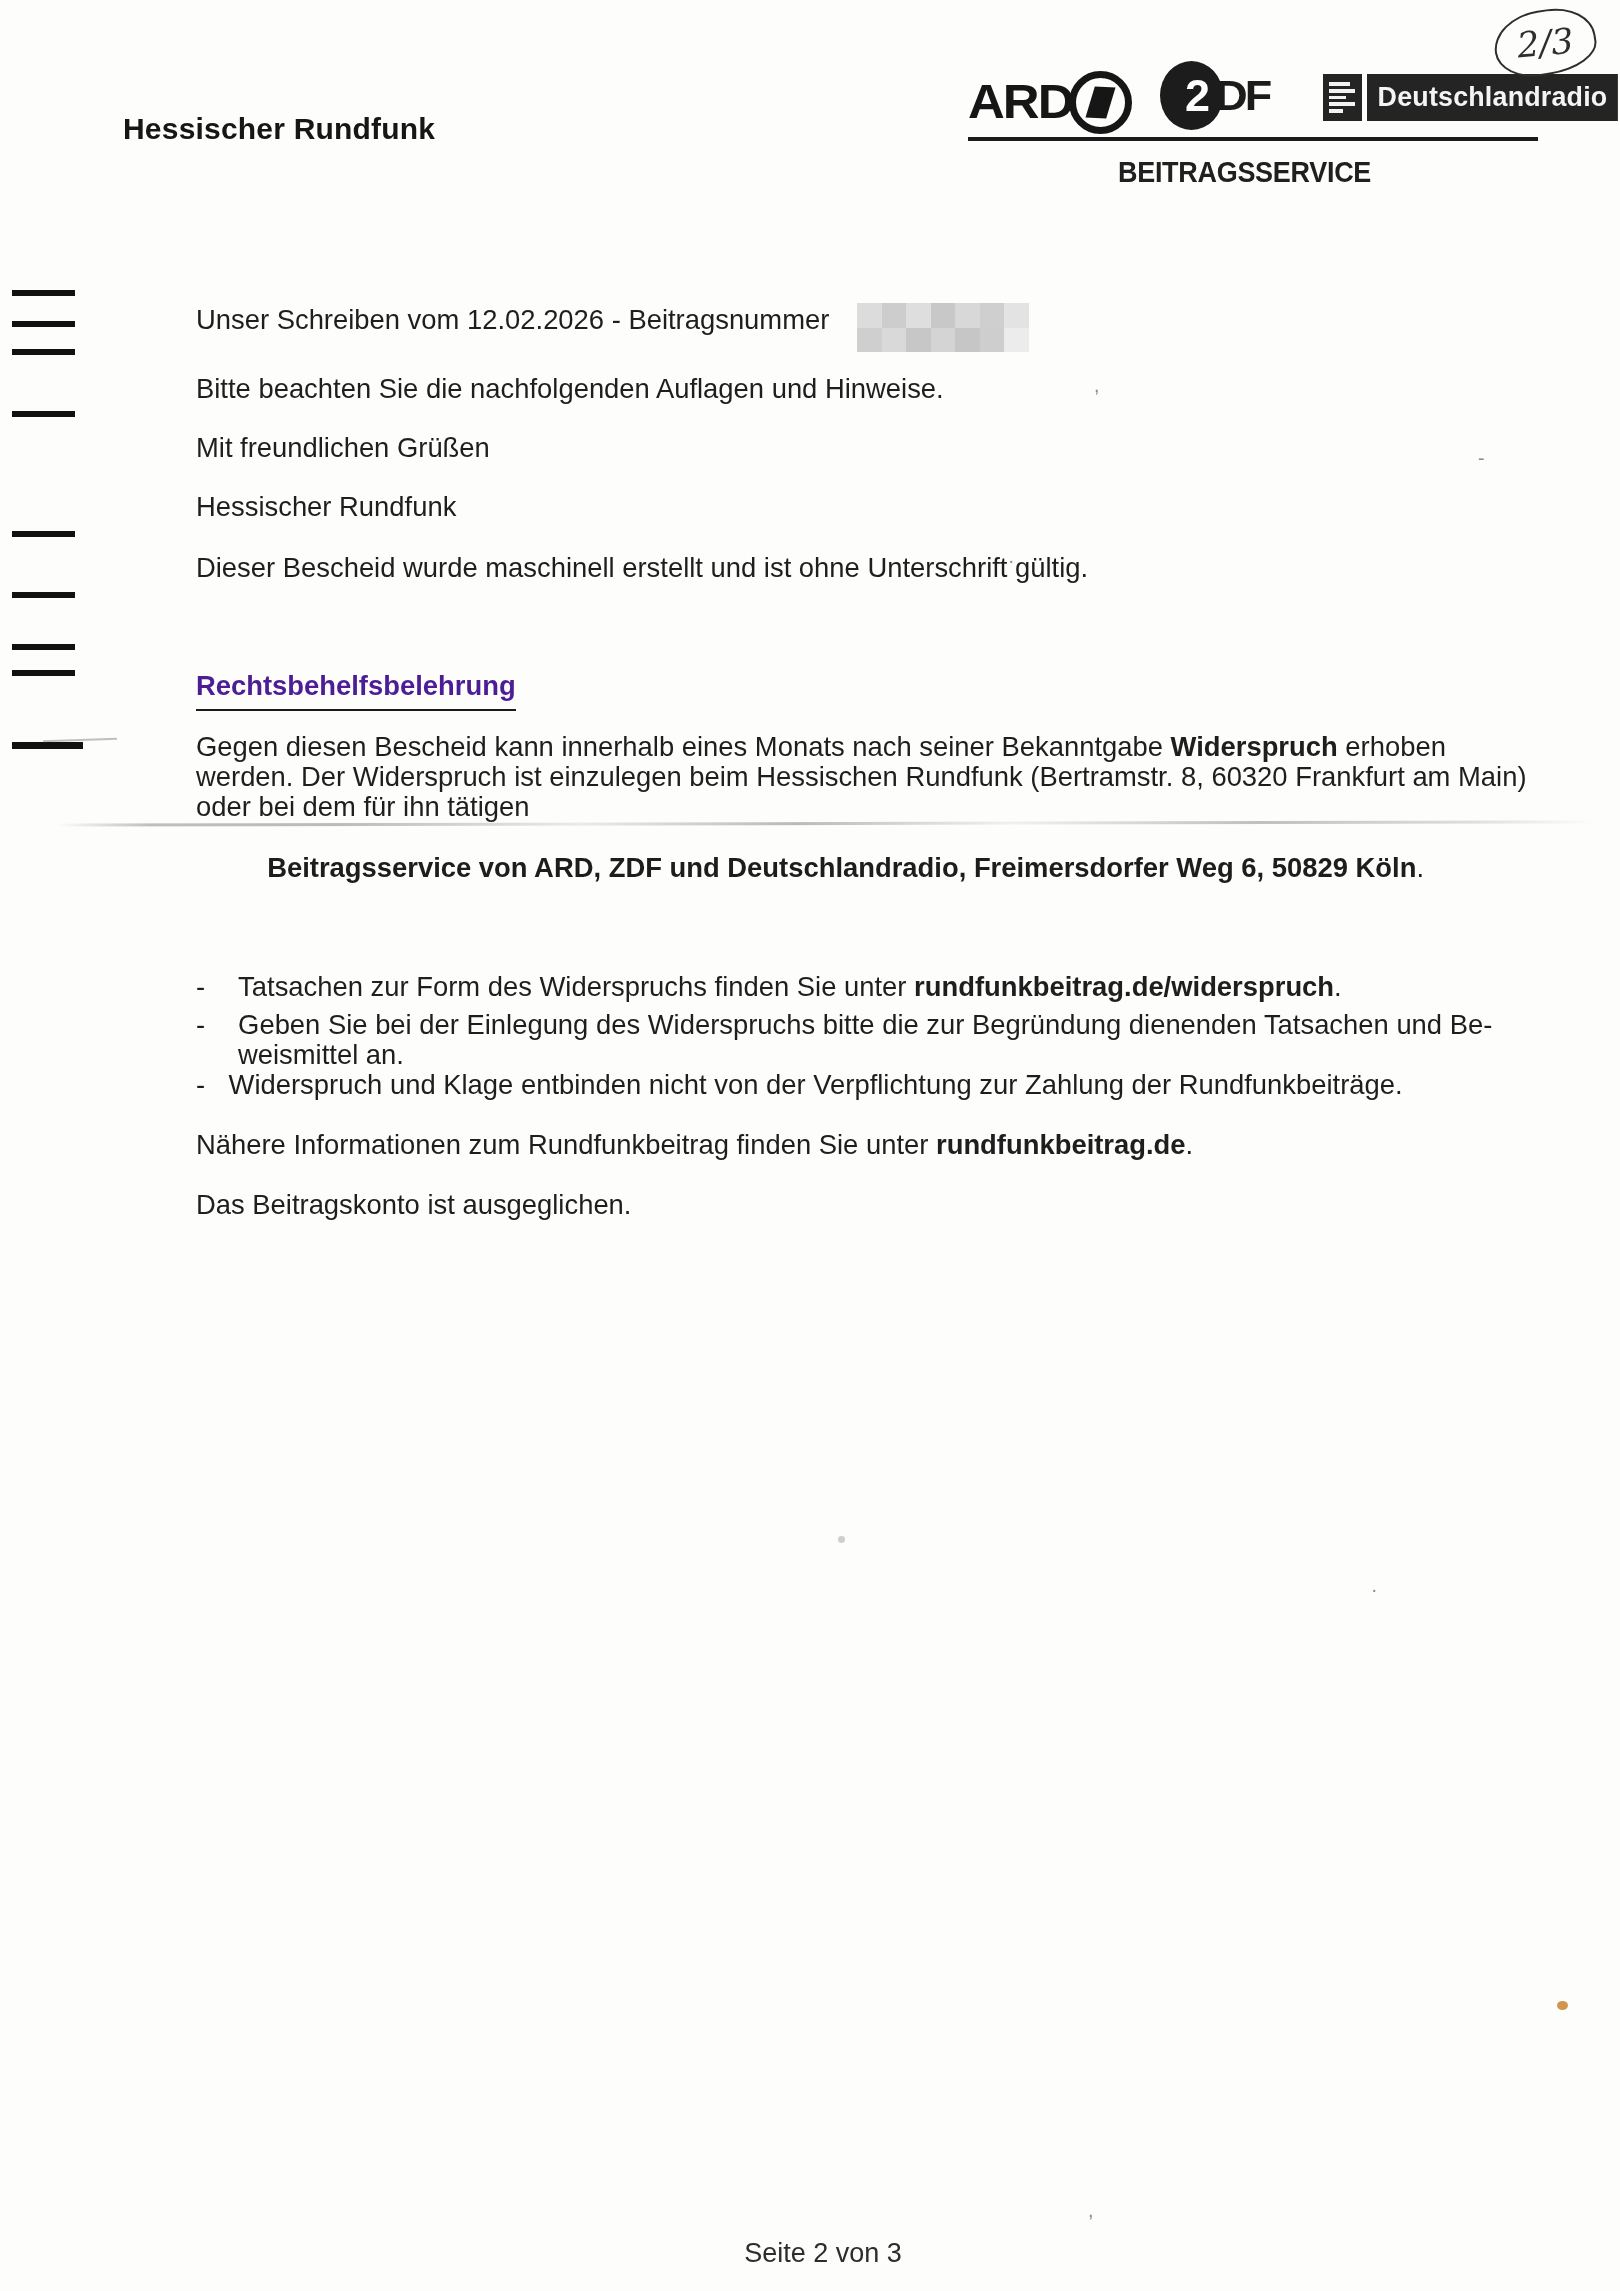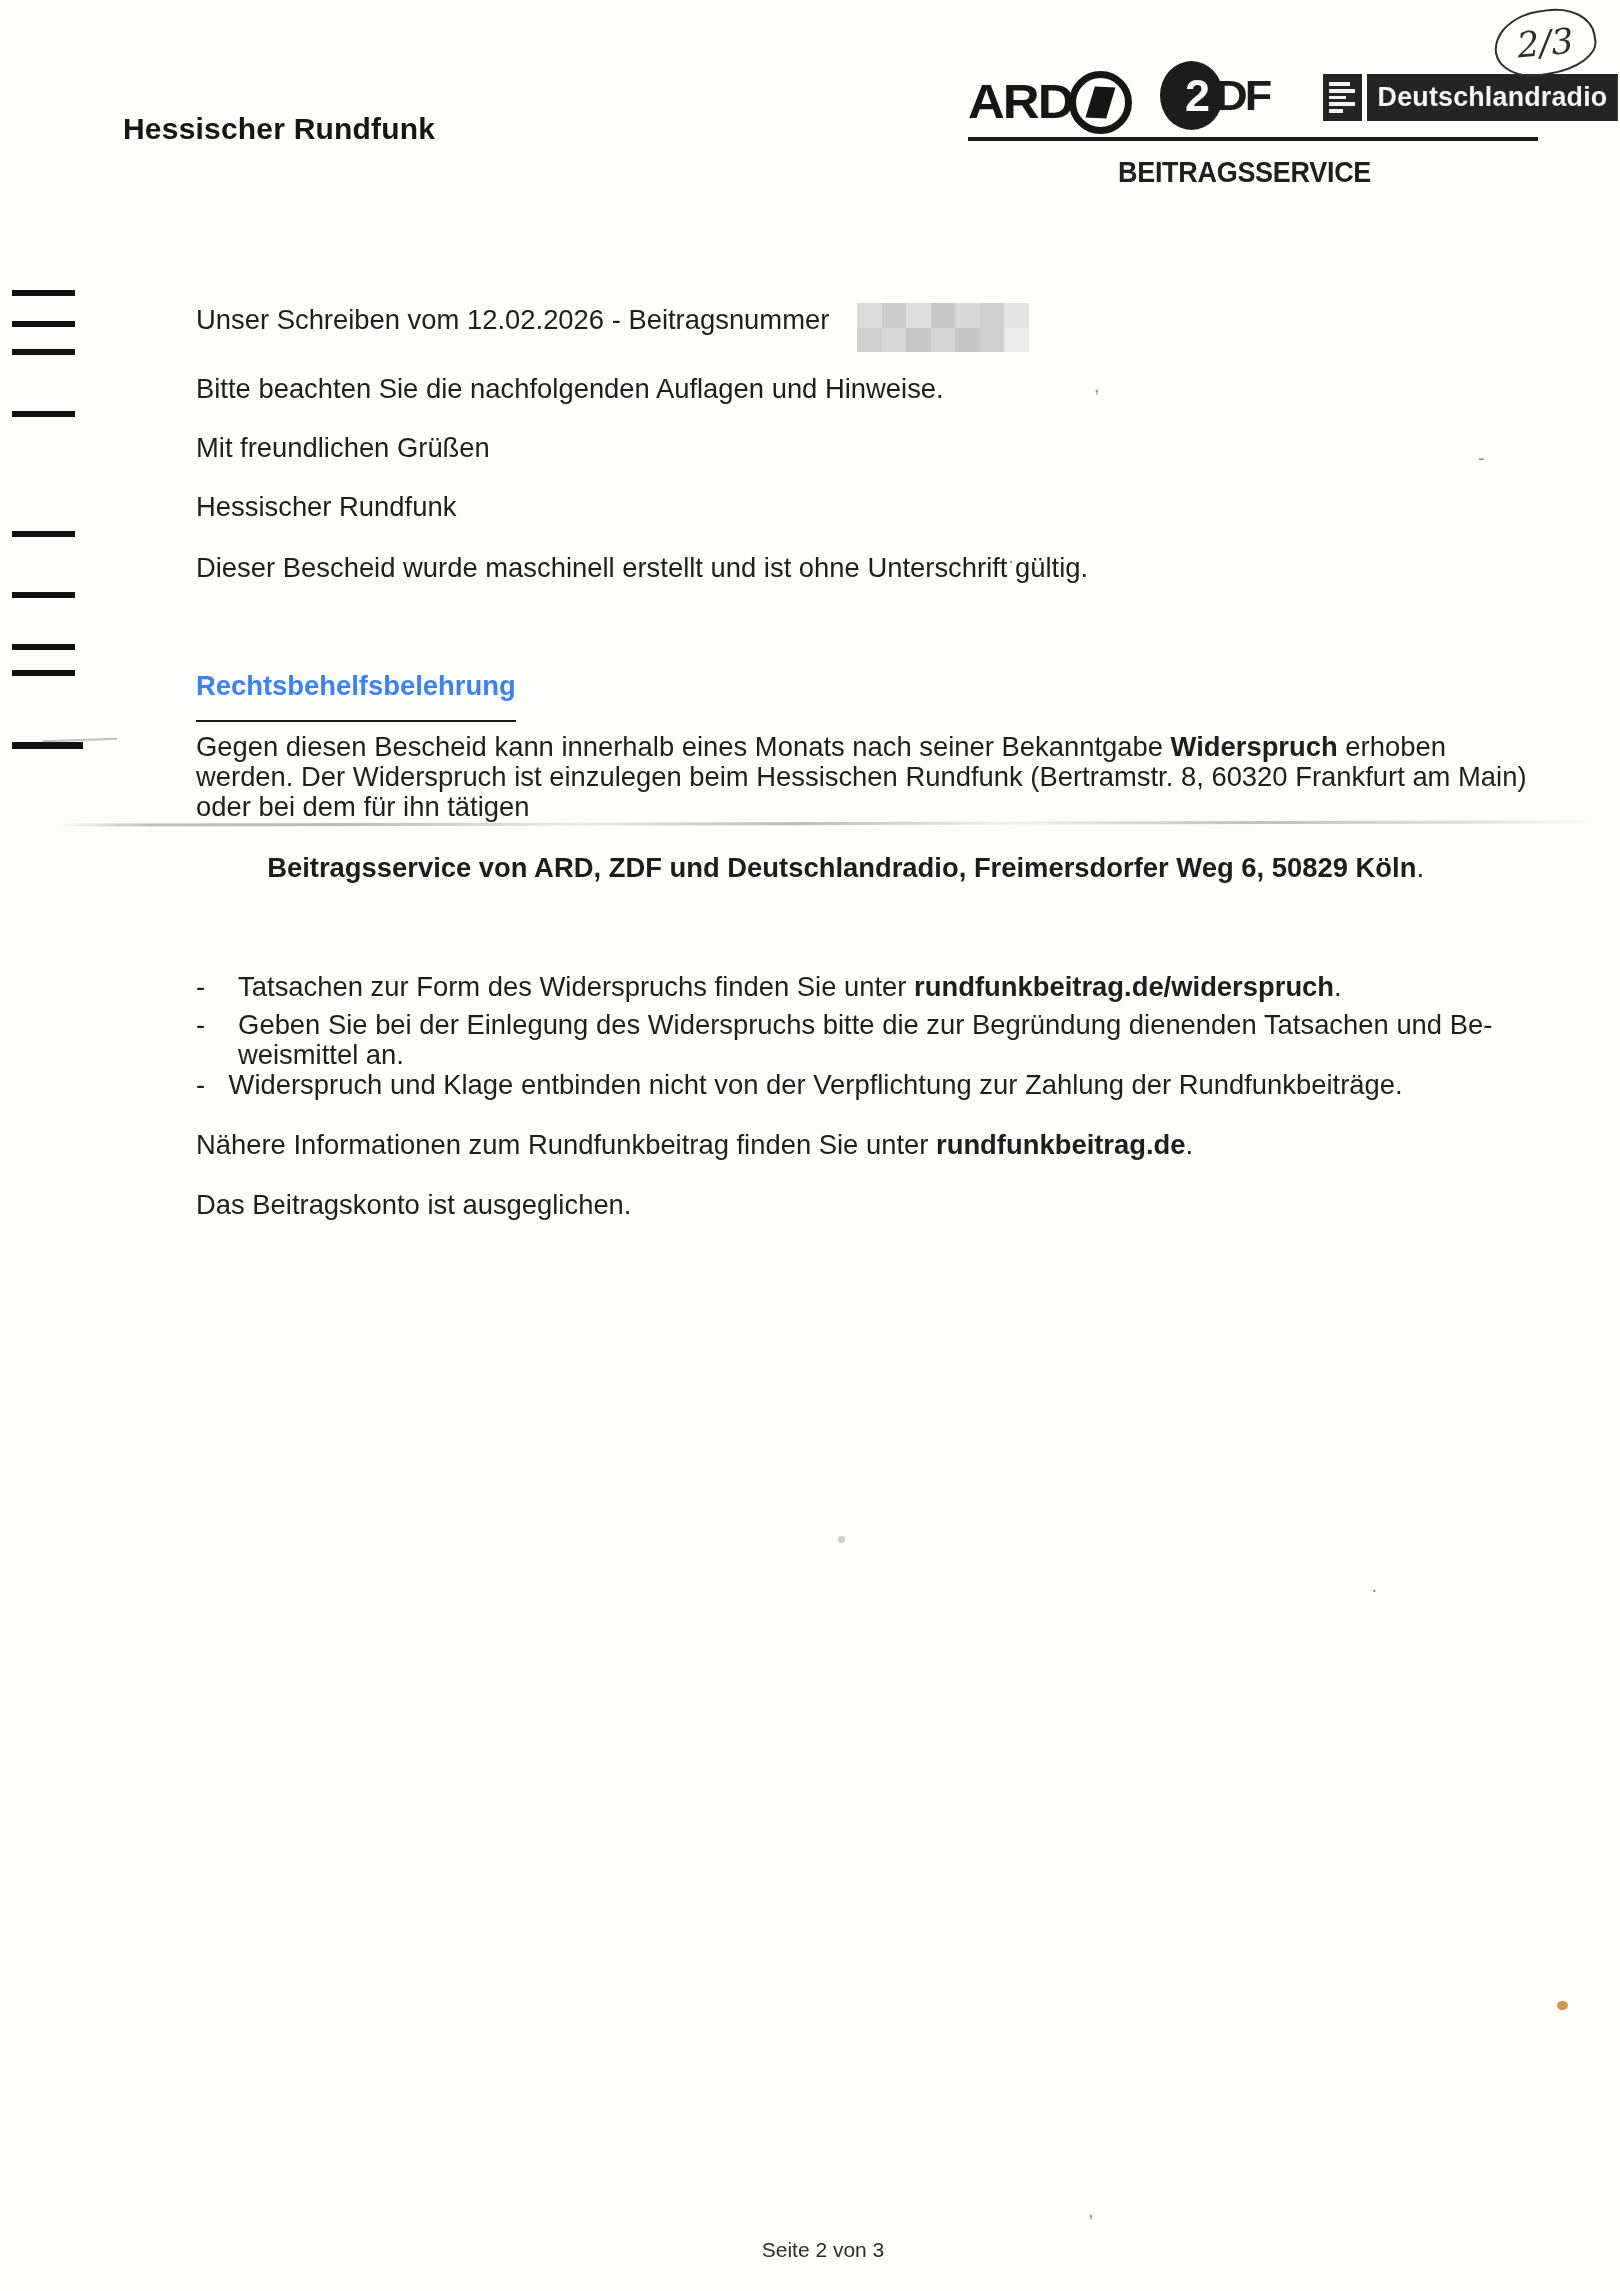--- a/index.html
+++ b/index.html
@@ -45,27 +45,27 @@
   .hand-note{left:1494px;top:9.8px;width:98px;height:61px;border:2.9px solid #2e2e2e;border-radius:52% 48% 55% 45%/60% 55% 45% 50%;transform:rotate(-9deg);display:flex;align-items:center;justify-content:center;}
   .hand-note span{font-family:"DejaVu Serif","Liberation Serif",serif;font-style:italic;font-size:35px;color:#2e2e2e;transform:rotate(4deg);}
 
   
   .fold{left:11.8px;width:63px;height:5.9px;background:#111;}
 
   
   .mosaic{left:857px;top:303px;width:172px;height:49px;display:grid;grid-template-columns:repeat(7,1fr);grid-template-rows:repeat(2,1fr);}
 
   
-  .appeal-heading{font-size:27.4px;font-weight:bold;border-bottom:2.9px solid #1b1b1b;padding-bottom:19px;color:#3b82f6;}
+  .appeal-heading{font-size:27.4px;font-weight:bold;border-bottom:2.9px solid #1b1b1b;padding-bottom:8px;color:#4c1d95;}
 
   .centered-address{left:196px;top:852px;width:1228px;text-align:right;font-size:27.4px;}
 
   .bullet-dash{width:19.6px;display:inline-block;}
 
-  .footer-line{left:686px;top:2238px;width:274px;text-align:center;font-size:21px;color:#2d2d2d;white-space:nowrap;}
+  .footer-line{left:686px;top:2238px;width:274px;text-align:center;font-size:27px;color:#2d2d2d;white-space:nowrap;}
 
   
   .artifact-line{left:57px;top:822px;width:1539px;height:2.9px;transform:rotate(-.12deg);
     background:linear-gradient(90deg,rgba(150,150,150,0) 0%,rgba(140,140,140,.55) 6%,rgba(120,120,120,.5) 18%,rgba(160,160,160,.2) 34%,rgba(130,130,130,.55) 48%,rgba(170,170,170,.15) 62%,rgba(130,130,130,.5) 78%,rgba(150,150,150,.3) 92%,rgba(150,150,150,0) 100%);}
   .artifact-short{left:43px;top:739px;width:74px;height:2px;background:rgba(130,130,130,.5);transform:rotate(-2deg);}
   .speck{color:#8a8a8a;font-size:19.6px;}
   .dot-speck{width:6.9px;height:6.9px;border-radius:50%;background:#a9a9a9;opacity:.55;}
   .orange-speck{left:1557px;top:2001px;width:10.8px;height:8.8px;border-radius:50%;background:#c9842e;opacity:.85;}
 </style>
 </head>

